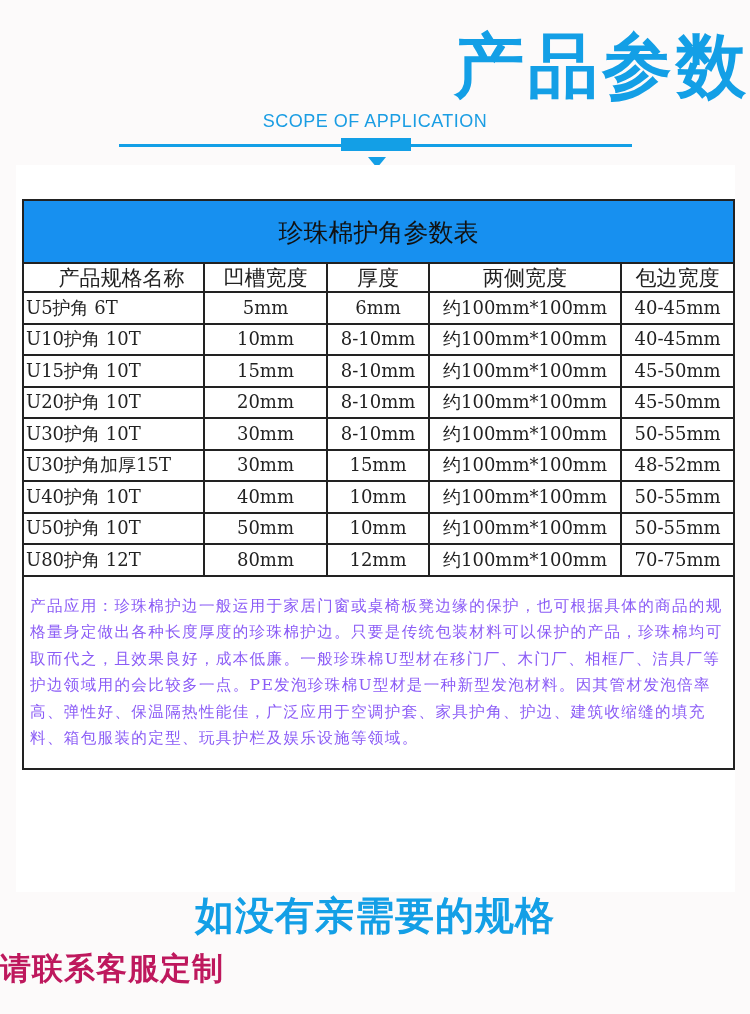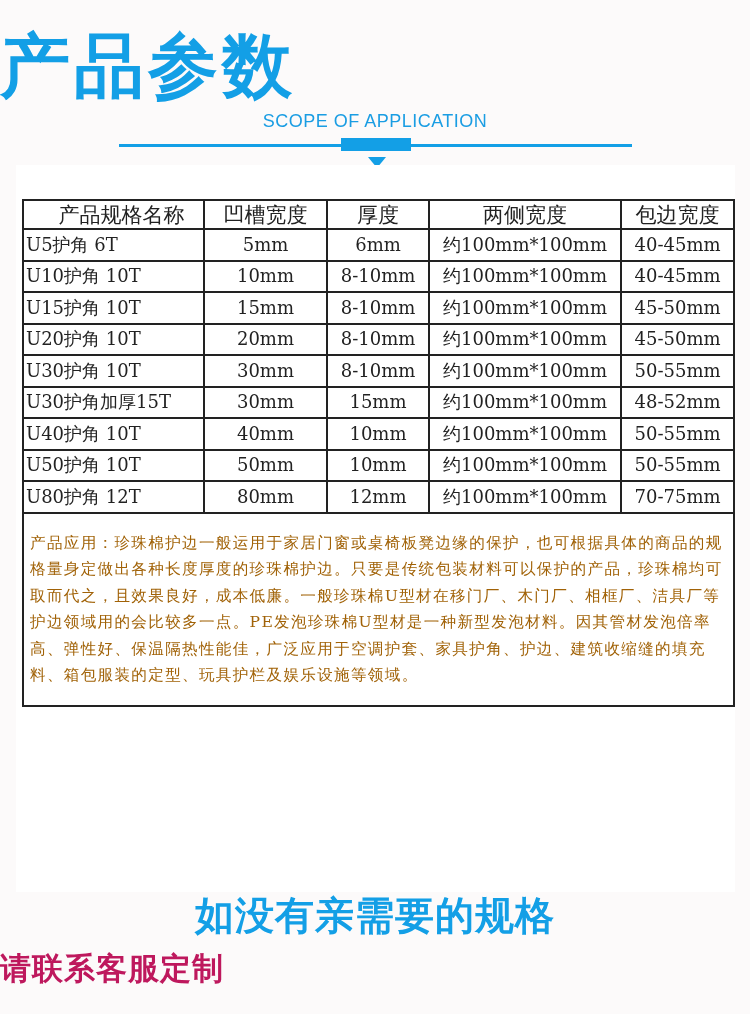--- a/index.html
+++ b/index.html
@@ -1,20 +1,20 @@
 <!DOCTYPE html>
 <html><head>
 <meta charset="utf-8">
 <style>
   * { margin: 0; padding: 0; box-sizing: border-box; }
   html, body { width: 750px; height: 1014px; background: #fcfafa; overflow: hidden; }
   body { position: relative; font-family: "DejaVu Sans", "Liberation Sans", sans-serif; }
 
   .title {
-    position: absolute; left: 0; top: 26px; width: 750px; text-align: left;
+    position: absolute; left: 0; top: 26px; width: 750px; text-align: right;
     font-family: "DejaVu Sans", sans-serif; font-weight: bold;
     font-size: 70px; line-height: 80px; color: #139fe6; letter-spacing: 4px;
   }
   .subtitle {
     position: absolute; left: 0; top: 110px; width: 750px; text-align: center;
     font-family: "Liberation Sans", sans-serif; font-size: 18px; line-height: 22px;
     color: #1a9de3; letter-spacing: 0.5px;
   }
   .divider-line {
     position: absolute; left: 119px; top: 144px; width: 513px; height: 3px; background: #139fe6;
@@ -55,21 +55,21 @@
   tr > :first-child { border-left: none; padding-left: 16px; }
   tr > :last-child { border-right: none; }
   thead tr th { border-top: none; }
   th { height: 28px; font-size: 21px; line-height: 24px; text-align: center; }
   td { height: 31.5px; font-size: 18px; line-height: 26px; text-align: center; padding: 0 2px; }
   td.name { text-align: left; padding-left: 2px; }
   .desc-row td {
     border-bottom: none; text-align: left; white-space: normal;
     padding: 16px 6px 16px 6px; height: auto;
     font-family: "DejaVu Serif", "Liberation Serif", serif;
-    font-size: 15.6px; line-height: 26.5px; letter-spacing: 1.3px; color: #a16207;
+    font-size: 15.6px; line-height: 26.5px; letter-spacing: 1.3px; color: #8b5cf6;
   }
 
   .cta-main {
     position: absolute; left: 0; top: 888px; width: 750px; text-align: center;
     font-family: "DejaVu Sans", sans-serif; font-weight: bold;
     font-size: 39px; line-height: 56px; color: #139fe6; letter-spacing: 1px;
   }
   .cta-sub {
     position: absolute; left: 0; top: 948px; width: 750px; text-align: left;
     font-family: "DejaVu Sans", sans-serif; font-weight: bold;
@@ -81,20 +81,21 @@
 
 <div class="title">产品参数</div>
 <div class="subtitle">SCOPE OF APPLICATION</div>
 <div class="divider-line"></div>
 <div class="divider-block"></div>
 <div class="divider-tri"></div>
 
 <div class="panel"></div>
 
 <div class="sheet">
+  <div class="sheet-title">珍珠棉护角参数表</div>
   <table>
     <colgroup>
         <col class="c1">
         <col class="c2">
         <col class="c3">
         <col class="c4">
         <col class="c5">
       </colgroup>
     <thead>
       <tr>

